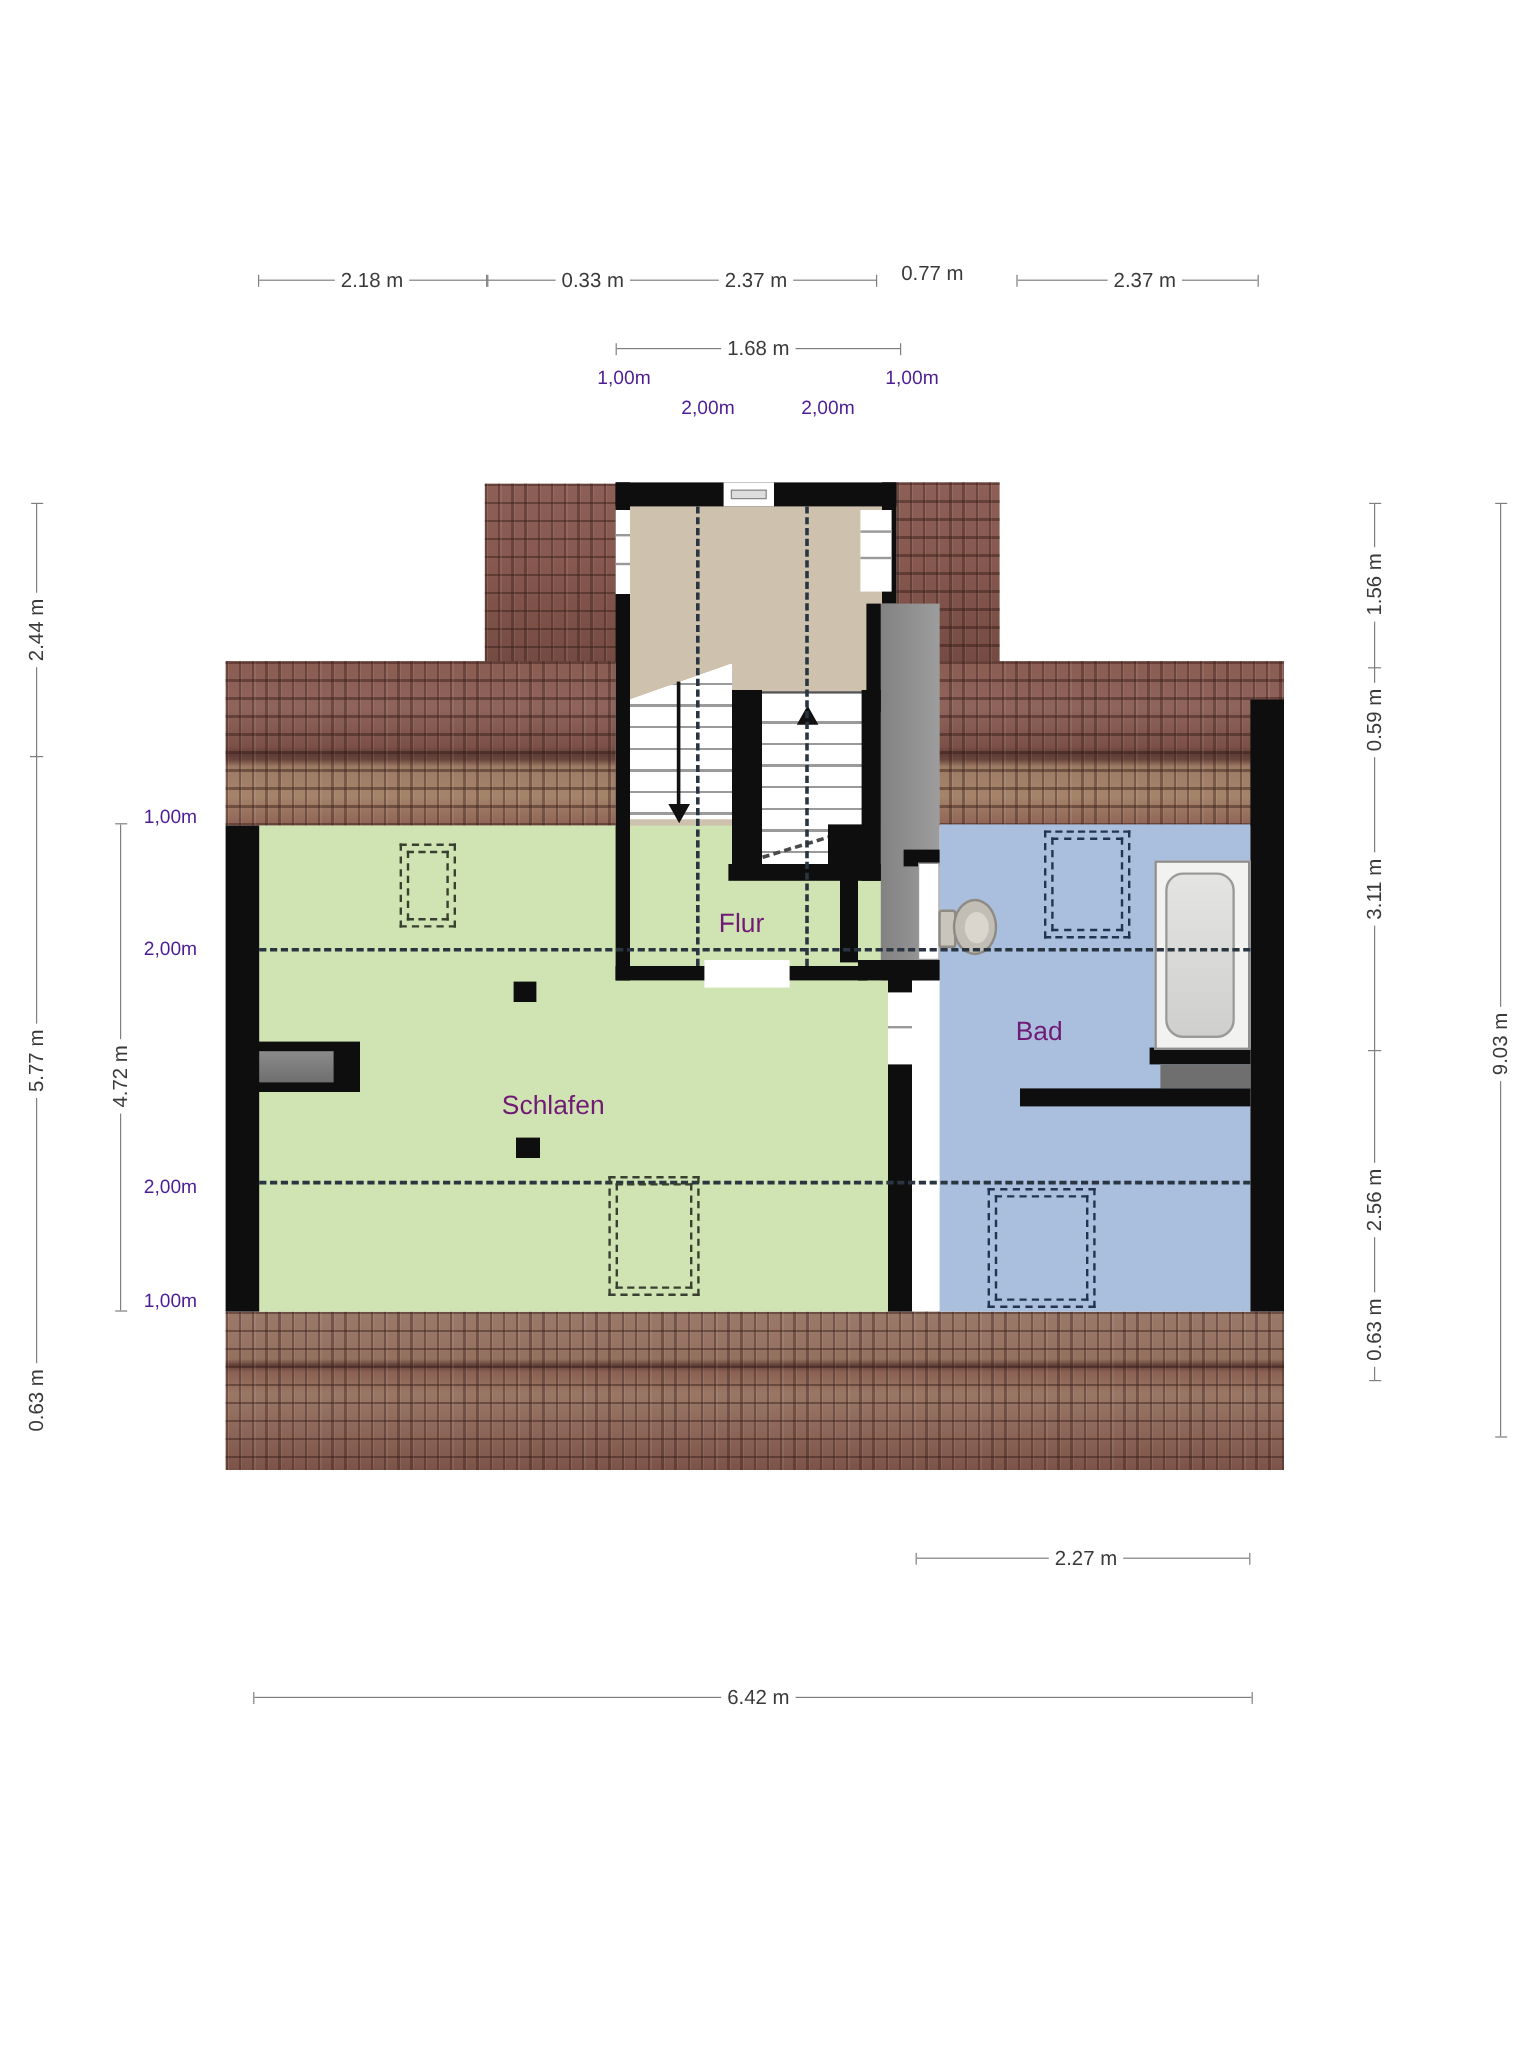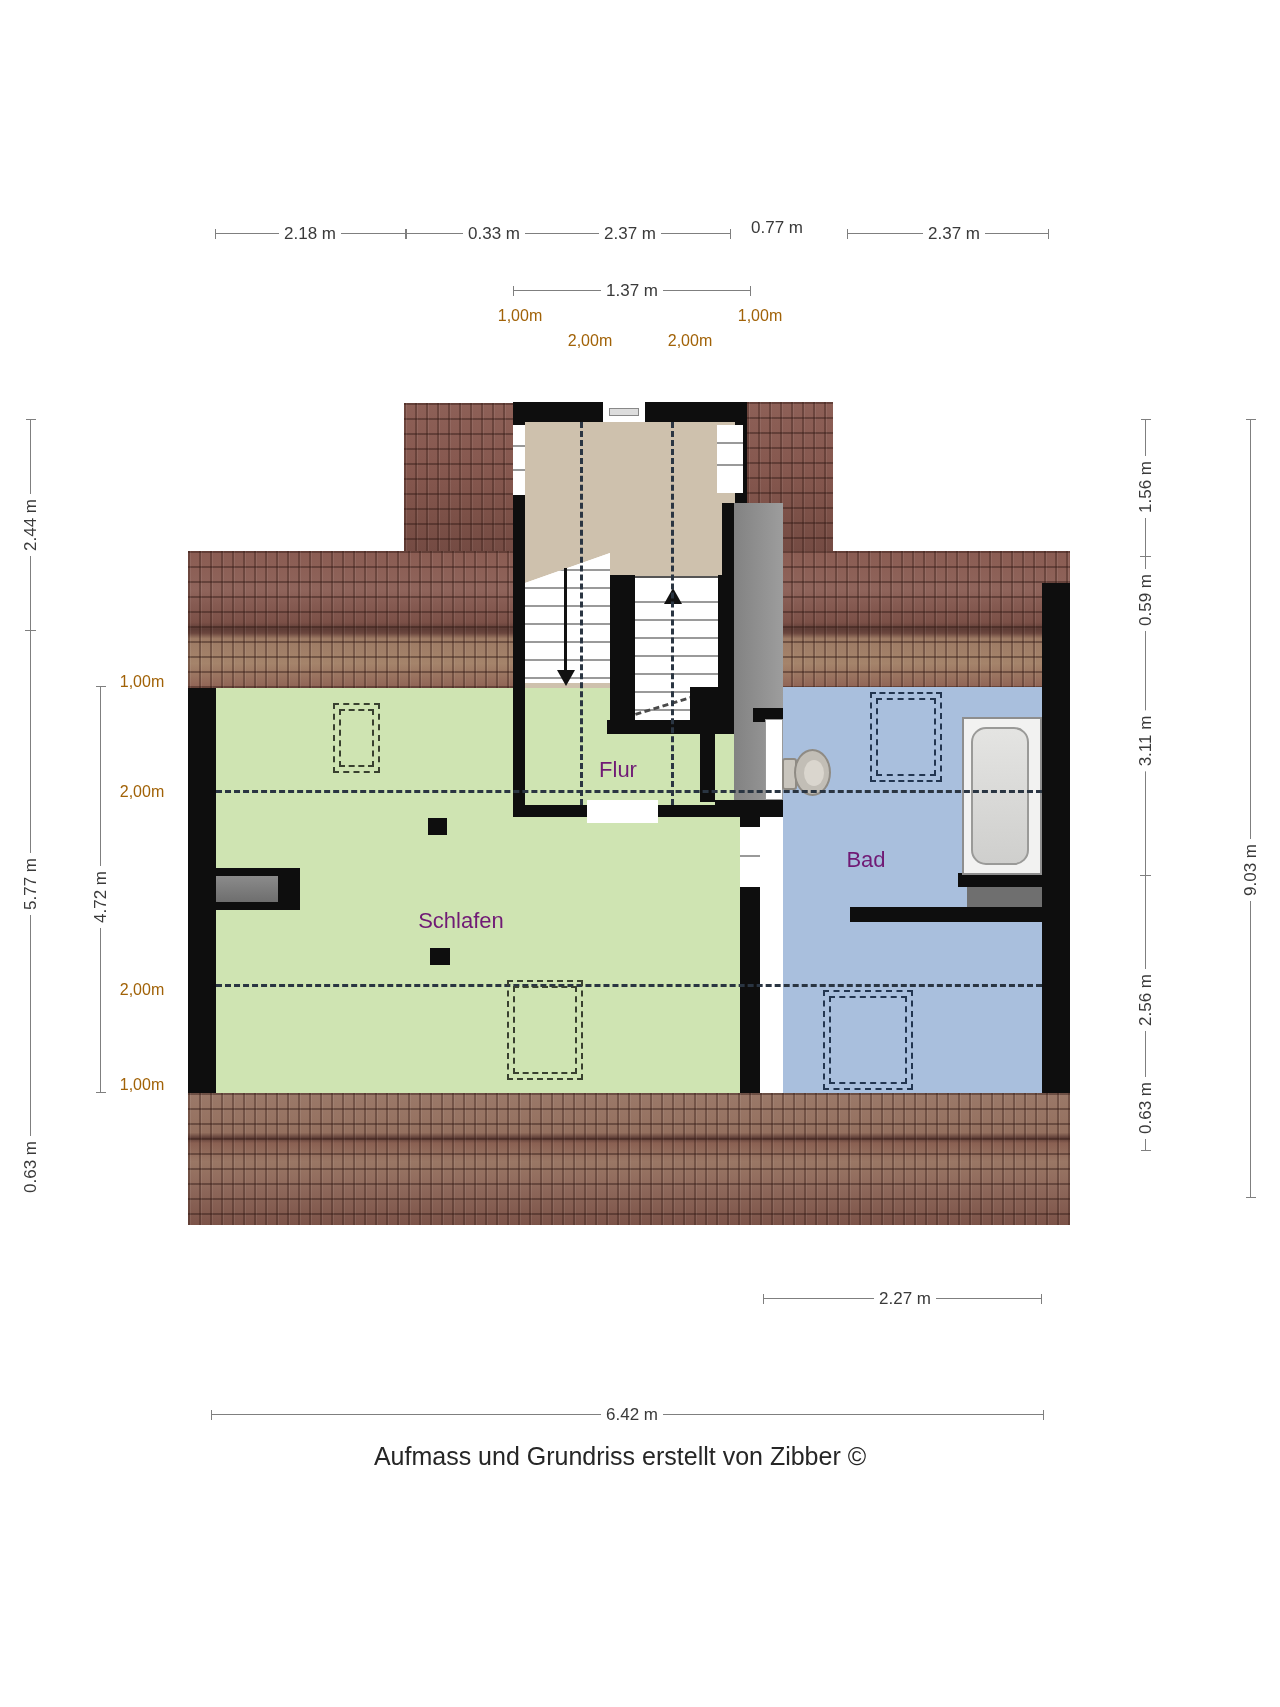--- a/index.html
+++ b/index.html
@@ -12,21 +12,21 @@
   .dh { position:absolute; height:0; border-top:1px solid #7f7f7f; }
   .dh::before,.dh::after { content:""; position:absolute; top:-5px; width:1px; height:10px; background:#7f7f7f; }
   .dh::before { left:-1px; } .dh::after { right:-1px; }
   .dv { position:absolute; width:0; border-left:1px solid #7f7f7f; }
   .dv::before,.dv::after { content:""; position:absolute; left:-5px; width:10px; height:1px; background:#7f7f7f; }
   .dv::before { top:-1px; } .dv::after { bottom:-1px; }
   .tickv { position:absolute; width:11px; height:1px; background:#7f7f7f; }
   .lbl { position:absolute; transform:translate(-50%,-50%); background:#fff; padding:0 5px;
          font-size:17px; color:#3a3a3a; white-space:nowrap; line-height:1.15; }
   .lbl.rot { transform:translate(-50%,-50%) rotate(-90deg); }
-  .mark { position:absolute; transform:translate(-50%,-50%); font-size:16px; color:#a16207; white-space:nowrap; }
+  .mark { position:absolute; transform:translate(-50%,-50%); font-size:16px; color:#4c1d95; white-space:nowrap; }
 
   
   #plan { position:absolute; left:188px; top:402px; width:882px; height:823px; }
   .wall { position:absolute; background:#0e0e0e; }
   .room-label { position:absolute; transform:translate(-50%,-50%); font-size:22px; color:#701a75; }
 
   .tiles, .tiles-col, .tiles-bottom { position:absolute; }
   .tiles {
     background-image:
       repeating-linear-gradient(90deg, rgba(55,28,22,.38) 0 2px, rgba(255,255,255,.07) 2px 3px, rgba(0,0,0,0) 3px 11px),
@@ -70,21 +70,21 @@
   <div class="dh" style="left:216px;top:233px;width:190px;"></div>
   <div class="dh" style="left:406px;top:233px;width:324px;"></div>
   <div class="dh" style="left:848px;top:233px;width:200px;"></div>
   <span class="lbl" style="left:310px;top:234px;">2.18 m</span>
   <span class="lbl" style="left:494px;top:234px;">0.33 m</span>
   <span class="lbl" style="left:630px;top:234px;">2.37 m</span>
   <span class="lbl" style="left:777px;top:228px;">0.77 m</span>
   <span class="lbl" style="left:954px;top:234px;">2.37 m</span>
 
   <div class="dh" style="left:514px;top:290px;width:236px;"></div>
-  <span class="lbl" style="left:632px;top:291px;">1.37 m</span>
+  <span class="lbl" style="left:632px;top:291px;">1.68 m</span>
 
   <span class="mark" style="left:520px;top:316px;">1,00m</span>
   <span class="mark" style="left:760px;top:316px;">1,00m</span>
   <span class="mark" style="left:590px;top:341px;">2,00m</span>
   <span class="mark" style="left:690px;top:341px;">2,00m</span>
 
   <div class="dv" style="left:30px;top:420px;height:775px;"></div>
   <div class="tickv" style="left:25px;top:630px;"></div>
   <div class="tickv" style="left:25px;top:1138px;"></div>
   <span class="lbl rot" style="left:31px;top:525px;">2.44 m</span>
@@ -195,14 +195,13 @@
     <div class="rw rw-g" style="left:145px;top:301px;width:47px;height:70px;"></div>
     <div class="rw rw-g" style="left:319px;top:578px;width:76px;height:100px;"></div>
     <div class="rw rw-b" style="left:682px;top:290px;width:72px;height:90px;"></div>
     <div class="rw rw-b" style="left:635px;top:588px;width:90px;height:100px;"></div>
 
     <span class="room-label" style="left:430px;top:368px;">Flur</span>
     <span class="room-label" style="left:273px;top:519px;">Schlafen</span>
     <span class="room-label" style="left:678px;top:458px;">Bad</span>
   </div>
 
-  <span class="caption" style="left:620px;top:1456px;">Aufmass und Grundriss erstellt von Zibber ©</span>
 </div>
 
 </body></html>

